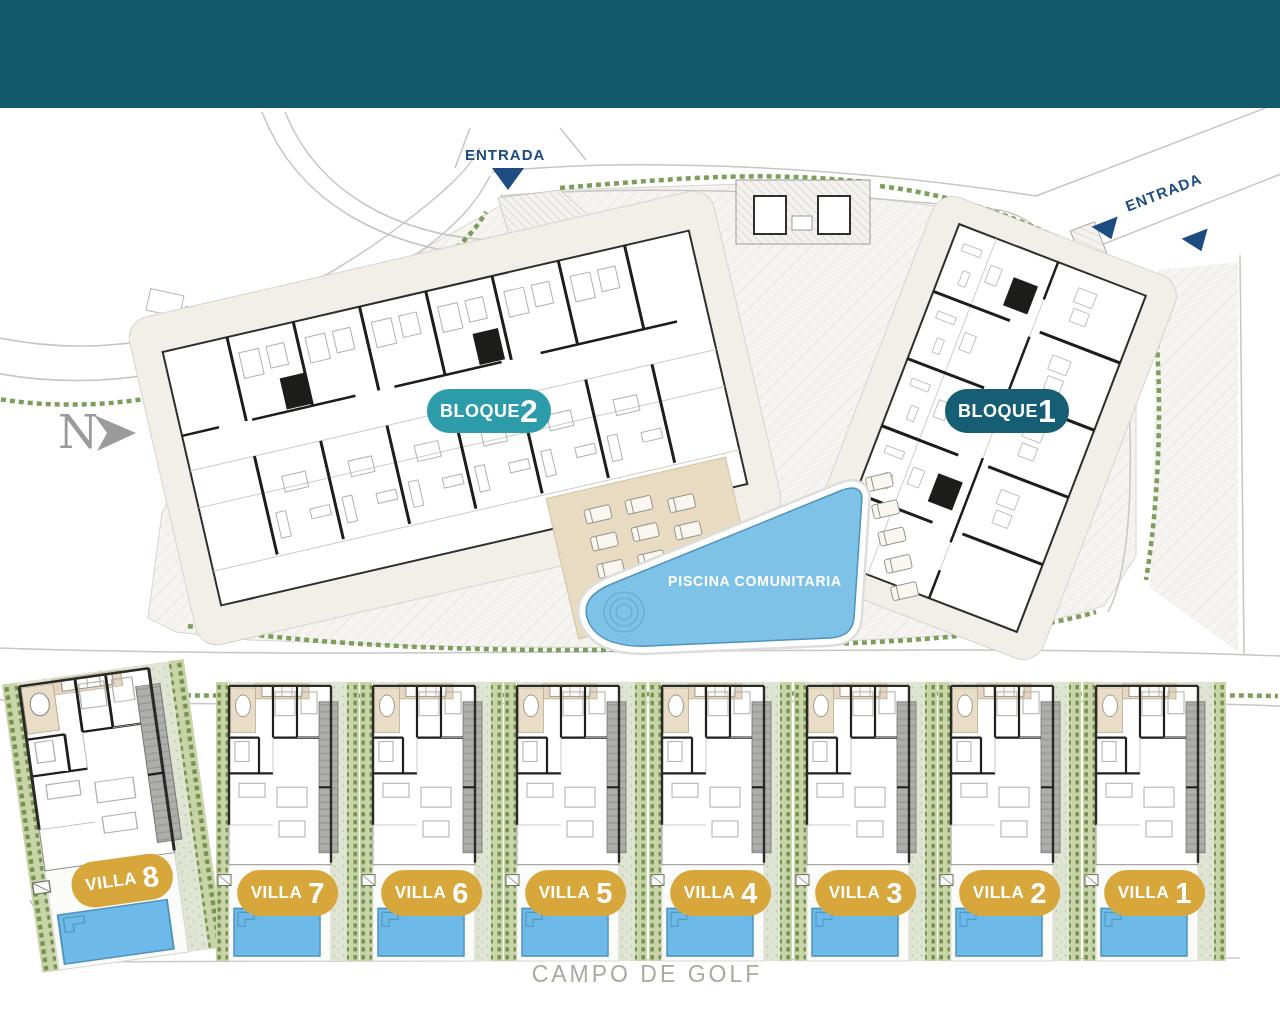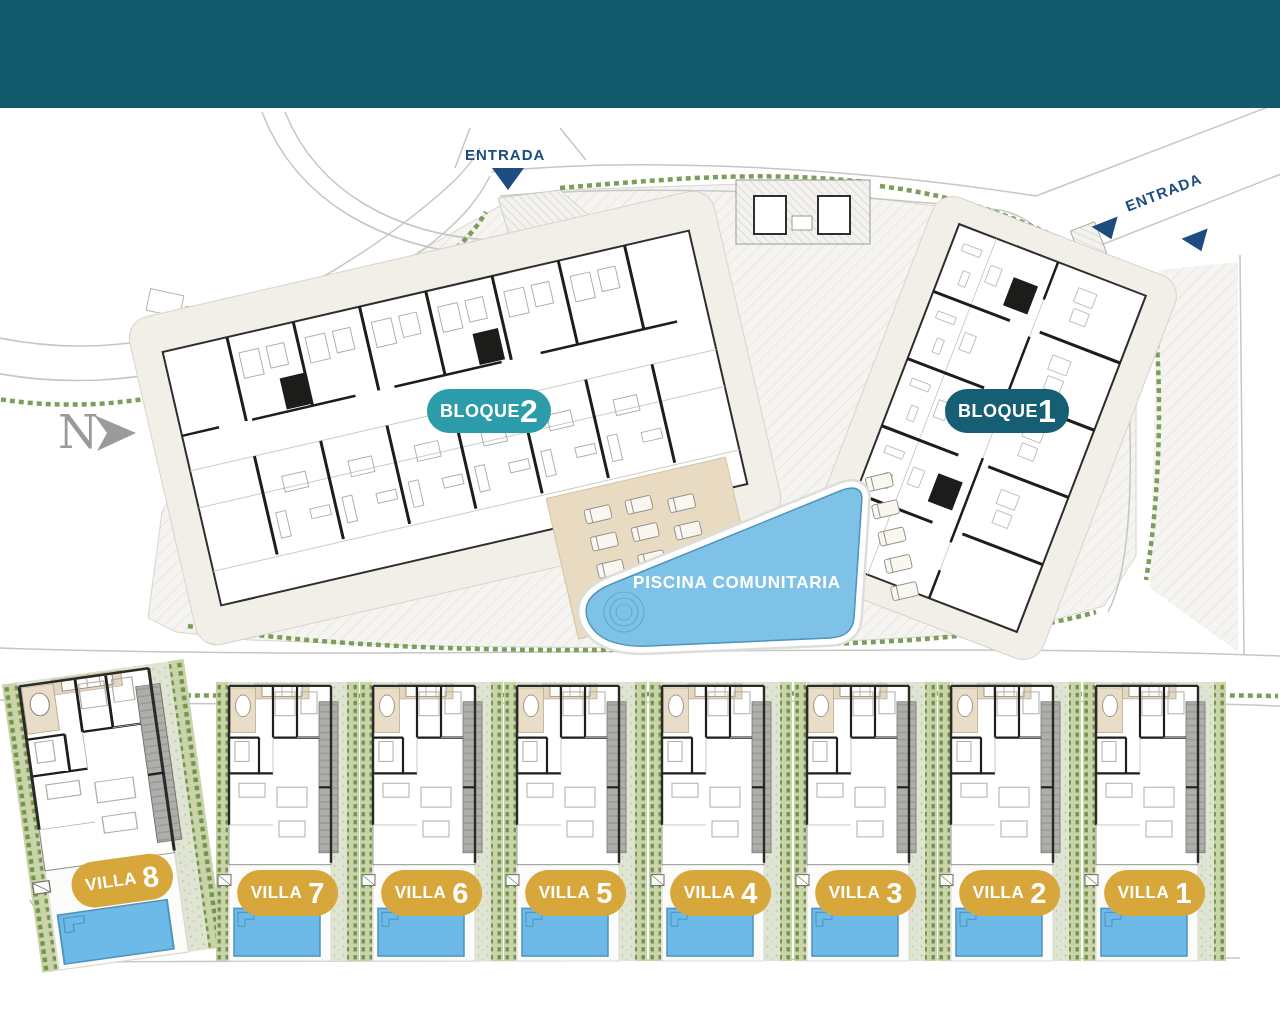--- a/index.html
+++ b/index.html
@@ -19,22 +19,22 @@
   #entrada-right{left:1126px;top:198px;transform:rotate(-21deg);transform-origin:left center;}
   .tri{position:absolute;width:0;height:0;border-left:16px solid transparent;
        border-right:16px solid transparent;border-top:22px solid #1d4d80;z-index:6;}
   .tri.sm{border-left-width:14px;border-right-width:14px;border-top-width:19px;}
   #tri-left{left:492px;top:168px;}
   #tri-r1{left:1094px;top:221px;transform:rotate(-21deg);}
   #tri-r2{left:1184px;top:233px;transform:rotate(-21deg);}
   .north{position:absolute;left:58px;top:408px;z-index:6;display:flex;align-items:center;}
   .north .n{font-family:"DejaVu Serif", serif;font-size:46px;color:#9a9a9a;line-height:1;}
   .north svg{margin-left:-4px;margin-top:4px;}
-  #pool-label{position:absolute;left:612px;top:573px;width:250px;text-align:center;
-      color:#ffffff;font-size:17px;font-weight:700;letter-spacing:.8px;z-index:6;}
+  #pool-label{position:absolute;left:630px;top:573px;width:250px;text-align:center;
+      color:#ffffff;font-size:14px;font-weight:700;letter-spacing:.8px;z-index:6;}
   #watermark{position:absolute;left:506px;top:497px;font-size:26px;font-weight:600;
       color:rgba(130,142,148,0.42);letter-spacing:1px;white-space:nowrap;z-index:8;}
   #golf-label{position:absolute;left:467px;top:961px;width:360px;text-align:center;
       color:#a8ac9f;font-size:23px;letter-spacing:3px;z-index:6;}
   
   .villa-plot{position:absolute;top:676px;width:145px;height:288px;z-index:4;}
   .villa-plot svg{width:100%;height:100%;display:block;}
   #plot-v8{left:24px;top:664px;width:186px;height:300px;transform:rotate(-8deg);transform-origin:50% 60%;}
   .villa-badge{position:absolute;left:50%;top:194px;transform:translateX(-50%);
       background:#d7a73c;color:#fff;border-radius:23px;height:46px;box-sizing:border-box;
@@ -335,13 +335,14 @@
   <div class="villa-plot" style="left:1082px">
     <svg viewBox="0 0 145 290" preserveAspectRatio="none">
         <use href="#villa-plan"></use>
       </svg>
     <div class="villa-badge">
       <span class="vb-label">VILLA</span>
       <span class="vb-num">1</span>
     </div>
   </div>
 
+  <div id="golf-label">CAMPO DE GOLF</div>
 </div>
 
 </body></html>

